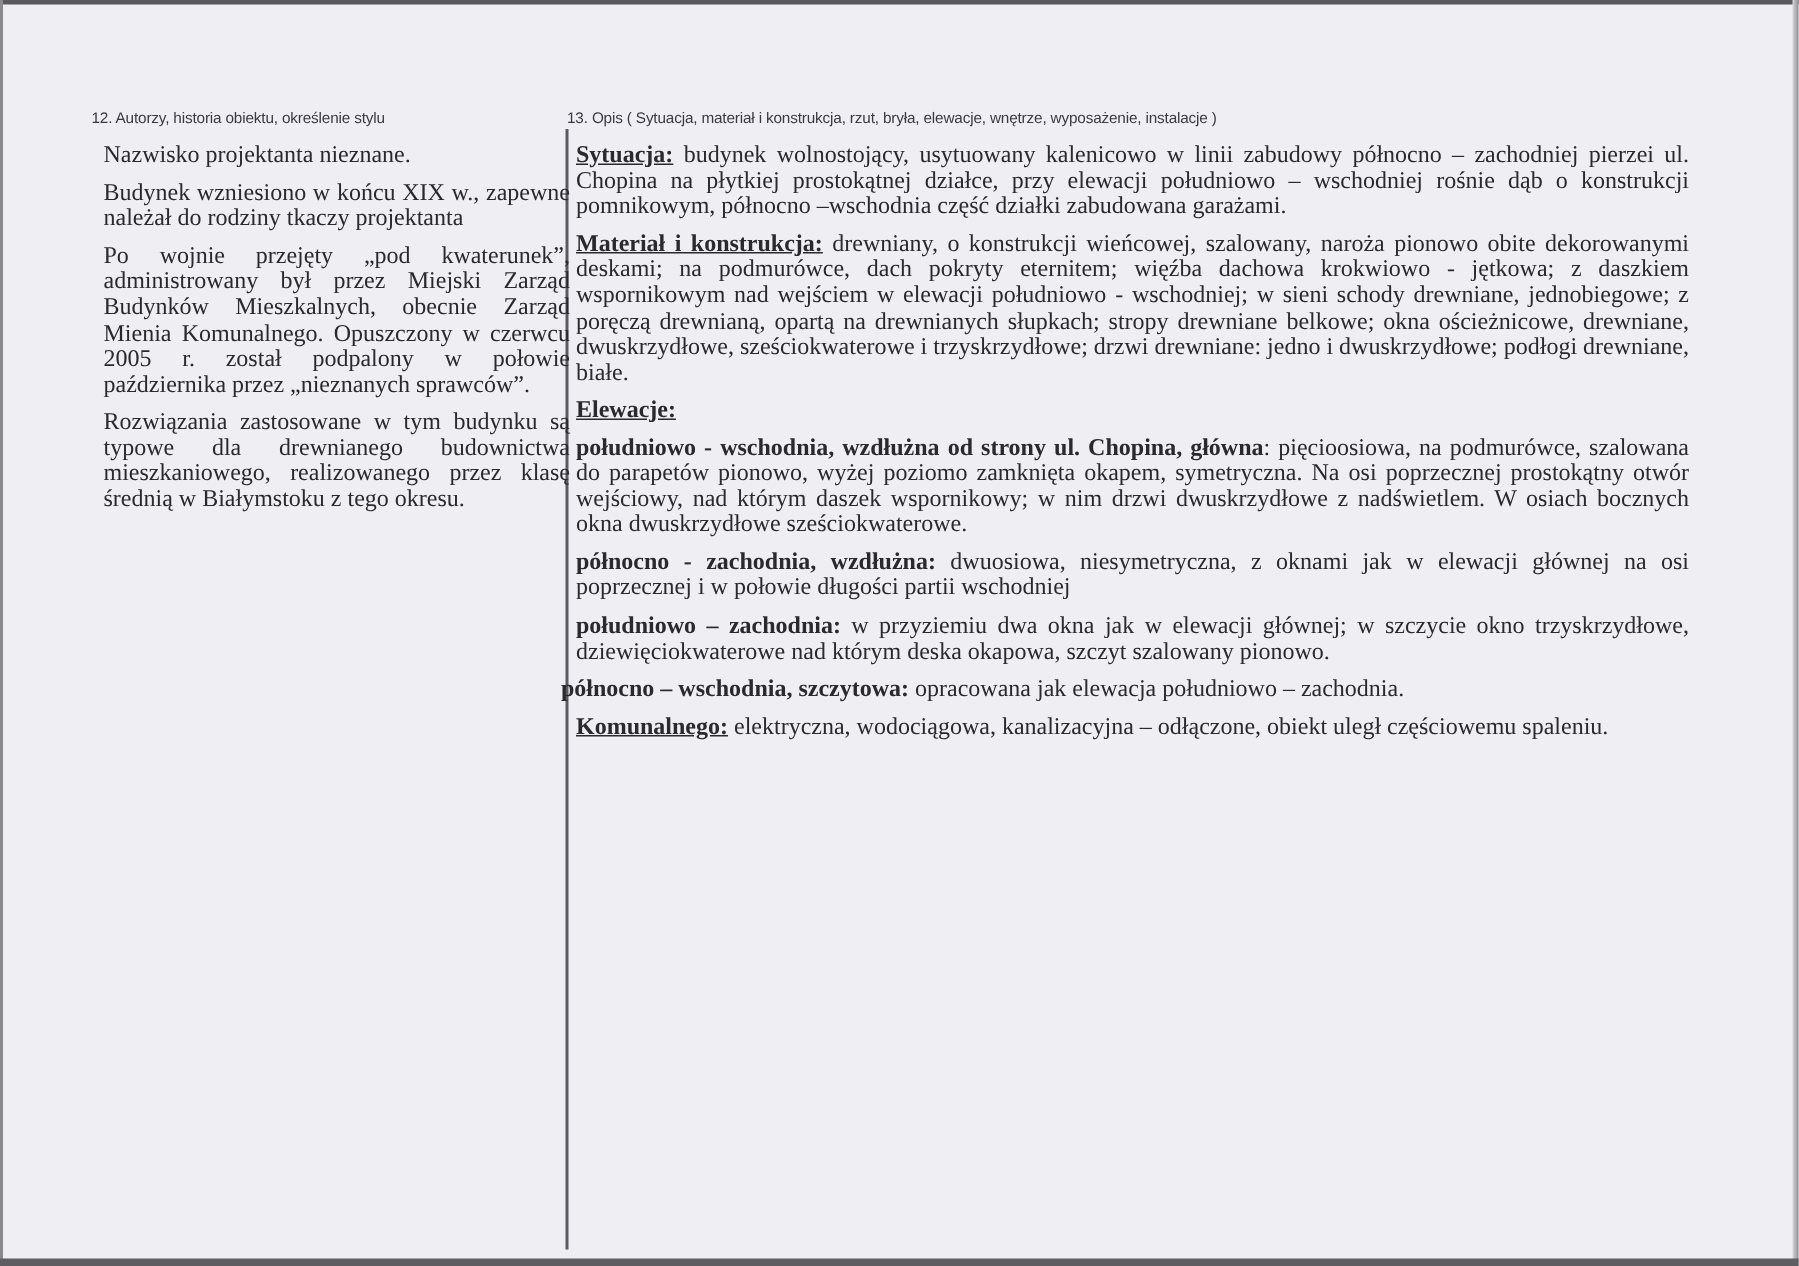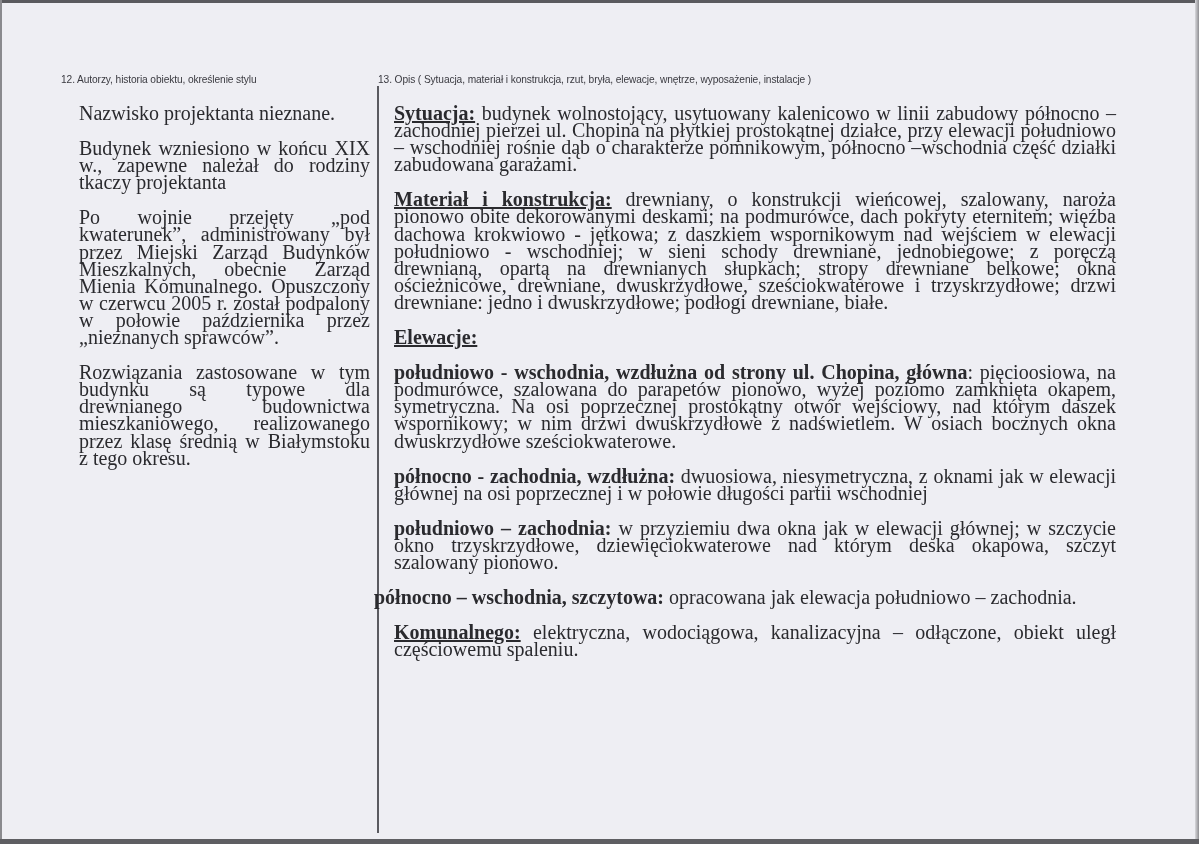--- a/index.html
+++ b/index.html
@@ -44,24 +44,24 @@
   .section-label {
     font-family: "Liberation Sans", sans-serif;
     font-size: 10.2px;
     line-height: 14px;
     color: #3a3a40;
     white-space: nowrap;
     letter-spacing: -0.1px;
   }
   .col-right .section-label { margin-left: 2px; }
   .para {
-    font-size: 20px;
+    font-size: 16px;
     line-height: 17.1px;
     text-align: justify;
-    margin: 18px;
+    margin: 8px;
   }
   .para.last-left {
     text-align-last: left;
   }
   .heading-u {
     font-weight: bold;
     text-decoration: underline;
   }
   .heading-b {
     font-weight: bold;
@@ -83,21 +83,21 @@
   <div class="section-label">12. Autorzy, historia obiektu, określenie stylu</div>
   <p class="para last-left">Nazwisko projektanta  nieznane.</p>
   <p class="para last-left">Budynek wzniesiono w końcu XIX w., zapewne należał do rodziny tkaczy projektanta</p>
   <p class="para last-left">Po wojnie przejęty „pod kwaterunek”, administrowany był przez Miejski Zarząd Budynków Mieszkalnych, obecnie Zarząd Mienia Komunalnego. Opuszczony w czerwcu 2005 r. został podpalony w połowie października przez „nieznanych sprawców”.</p>
   <p class="para last-left">Rozwiązania zastosowane w tym budynku są typowe dla drewnianego budownictwa mieszkaniowego, realizowanego przez klasę średnią w Białymstoku z tego okresu.</p>
 </div>
 
 <div class="col-right">
   <div class="section-label">13. Opis ( Sytuacja, materiał i konstrukcja, rzut, bryła, elewacje, wnętrze, wyposażenie, instalacje )</div>
 
-  <p class="para last-left"><span class="heading-u">Sytuacja:</span><span> budynek wolnostojący, usytuowany kalenicowo w linii zabudowy północno – zachodniej pierzei ul. Chopina na płytkiej prostokątnej działce, przy elewacji południowo – wschodniej rośnie dąb o charakterze pomnikowym, północno –wschodnia część działki zabudowana garażami.</span></p>
+  <p class="para last-left"><span class="heading-u">Sytuacja:</span><span> budynek wolnostojący, usytuowany kalenicowo w linii zabudowy północno – zachodniej pierzei ul. Chopina na płytkiej prostokątnej działce, przy elewacji południowo – wschodniej rośnie dąb o konstrukcji pomnikowym, północno –wschodnia część działki zabudowana garażami.</span></p>
 
   <p class="para last-left"><span class="heading-u">Materiał i konstrukcja:</span><span> drewniany, o konstrukcji wieńcowej, szalowany, naroża pionowo obite dekorowanymi deskami; na podmurówce, dach pokryty eternitem; więźba dachowa krokwiowo - jętkowa; z daszkiem wspornikowym nad wejściem w elewacji południowo - wschodniej; w sieni schody drewniane, jednobiegowe; z poręczą drewnianą, opartą na drewnianych słupkach; stropy drewniane  belkowe; okna ościeżnicowe, drewniane, dwuskrzydłowe, sześciokwaterowe i trzyskrzydłowe; drzwi drewniane: jedno i dwuskrzydłowe; podłogi drewniane, białe.</span></p>
 
 
 
   <p class="para"><span class="heading-u">Elewacje:</span></p>
 
   <p class="para last-left"><span class="heading-b">południowo - wschodnia, wzdłużna od strony ul. Chopina, główna</span><span>: pięcioosiowa, na podmurówce, szalowana do parapetów pionowo, wyżej poziomo zamknięta okapem, symetryczna. Na osi poprzecznej prostokątny otwór wejściowy, nad którym daszek wspornikowy; w nim drzwi dwuskrzydłowe z nadświetlem. W osiach bocznych okna dwuskrzydłowe sześciokwaterowe.</span></p>
 
   <p class="para last-left"><span class="heading-b">północno - zachodnia, wzdłużna:</span><span> dwuosiowa, niesymetryczna, z oknami jak w elewacji głównej na osi poprzecznej i w połowie długości partii wschodniej</span></p>

